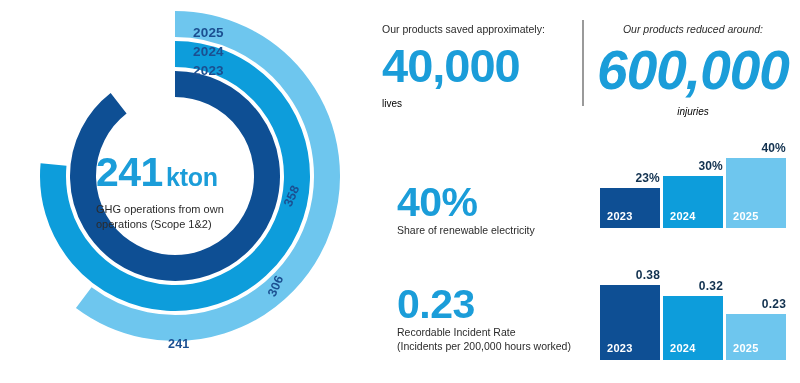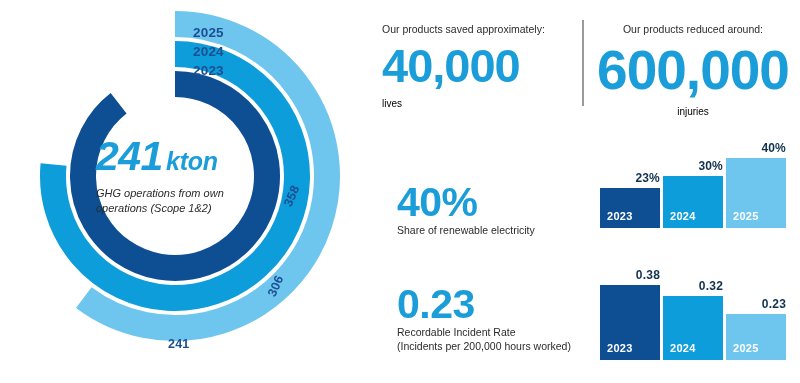--- a/index.html
+++ b/index.html
@@ -43,23 +43,22 @@
   .ring-legend-row {
     font-size: 13.5px;
     font-weight: bold;
     color: #1b4f91;
     line-height: 19px;
     letter-spacing: 0.2px;
   }
   .center-block {
     position: absolute;
     left: 96px;
-    top: 136px;
+    top: 152px;
     width: 190px;
-    font-style: italic;
   }
   .center-value {
     color: #1b9dd9;
     font-weight: bold;
     line-height: 1;
     white-space: nowrap;
   }
   .center-value .big {
     font-size: 41px;
     letter-spacing: -0.5px;
@@ -164,20 +163,21 @@
     top: 0;
     width: 214px;
     height: 383px;
   }
   .kpi-top-right {
     position: absolute;
     left: 0;
     top: 22px;
     width: 214px;
     text-align: center;
+    font-style: italic;
   }
   .kpi-top-right .kpi-huge { font-size: 55px; }
 
   .barchart {
     position: absolute;
     left: 14px;
     width: 186px;
   }
   #barchart-renewable { top: 128px; height: 100px; }
   #barchart-incident { top: 258px; height: 102px; }

